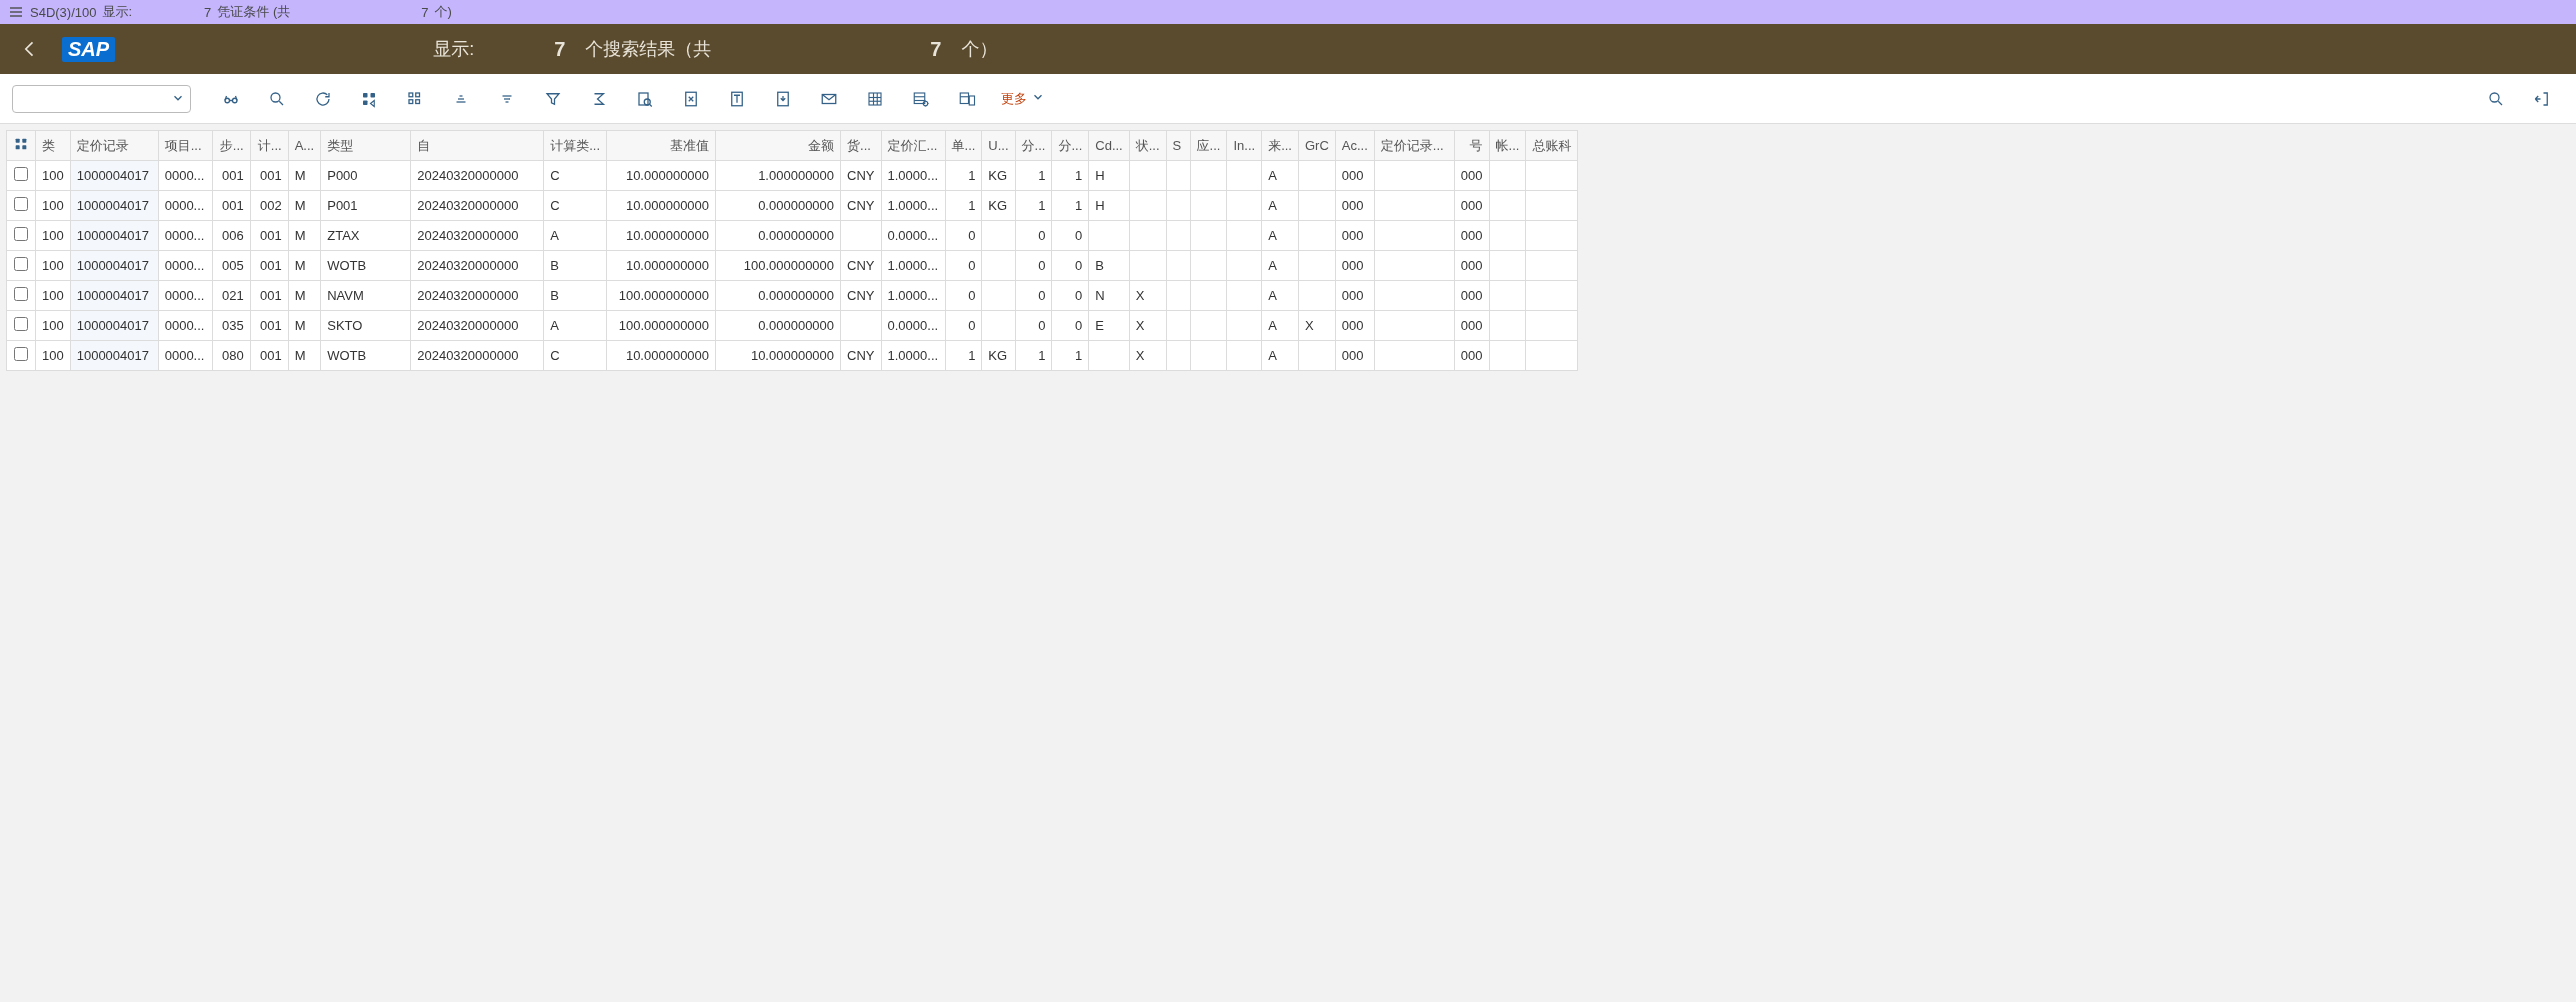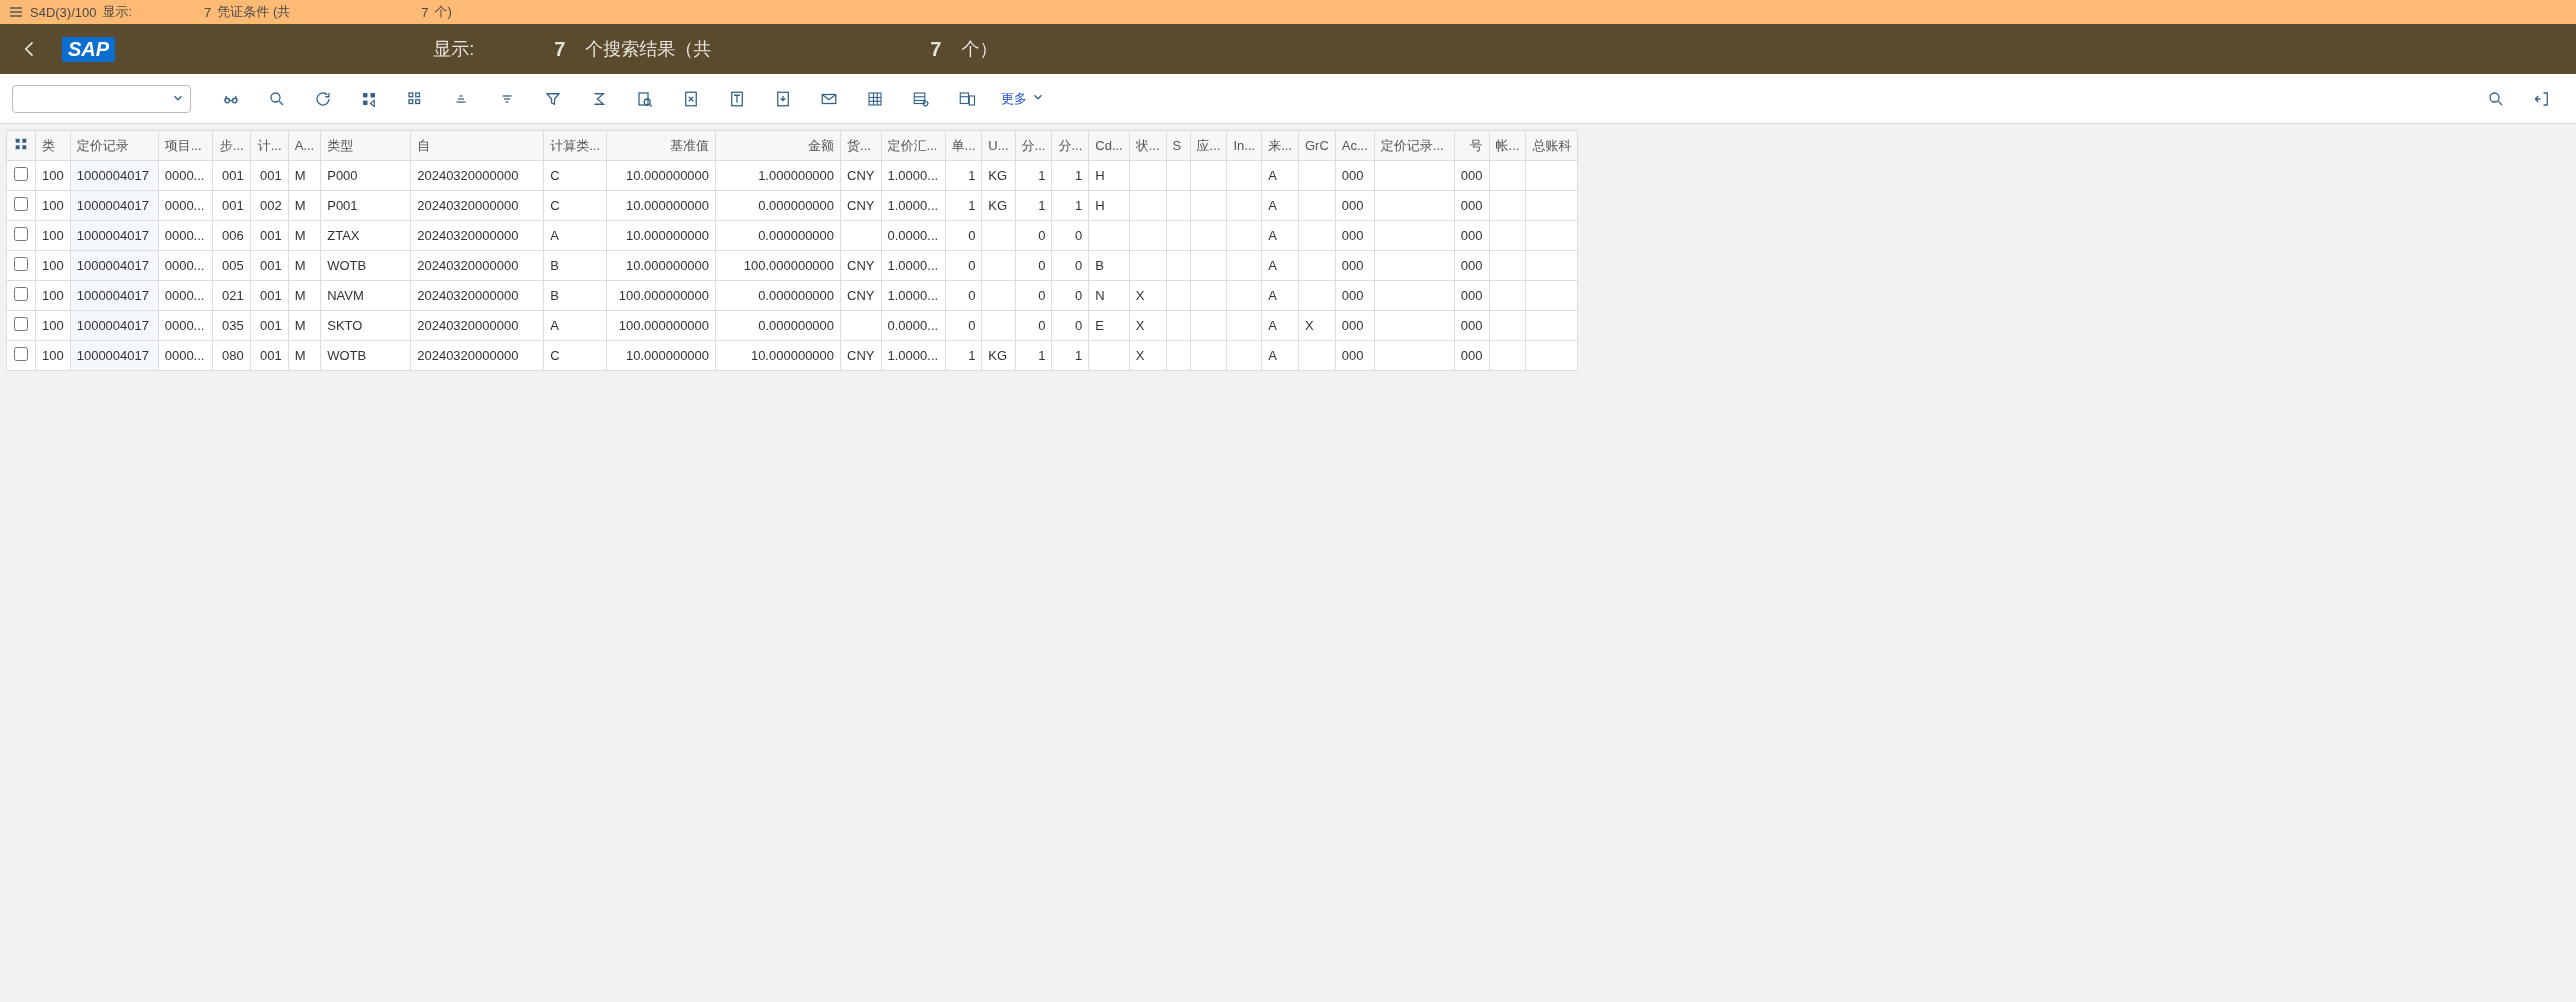--- a/index.html
+++ b/index.html
@@ -1,21 +1,21 @@
 <!DOCTYPE html>
 <html><head>
 <meta charset="utf-8">
 <style>
   * { box-sizing: border-box; margin: 0; padding: 0; }
   html, body { height: 100%; font-family: Arial, "Microsoft YaHei", sans-serif; font-size: 13px; color: #333; background: #f2f2f2; }
   .root { display: flex; flex-direction: column; height: 100%; width: 2576px; }
 
   
   .sysbar {
-    background: #fdba74;
+    background: #c4b5fd;
     height: 24px;
     display: flex;
     align-items: center;
     padding: 0 8px;
     color: #4a4a4a;
     font-size: 13px;
     gap: 6px;
   }
   .sysbar .spacer { flex: 1; }
   .sysbar .ico { width: 16px; height: 16px; display:inline-flex; align-items:center; justify-content:center; }
@@ -57,21 +57,21 @@
     padding: 0 24px 0 8px;
     background:#fff;
   }
   .toolbar .input-wrap .chev { position:absolute; right:6px; top:6px; color:#346187; pointer-events:none;}
   .tbtn {
     width: 44px; height: 36px;
     display:flex; align-items:center; justify-content:center;
     color: #346187; cursor:pointer; border-radius:4px;
   }
   .tbtn svg { width:18px; height:18px; }
-  .toolbar .more { display:flex; gap:4px; color:#1d4ed8; padding:0 10px; cursor:pointer;}
+  .toolbar .more { display:flex; gap:4px; color:#c2410c; padding:0 10px; cursor:pointer;}
   .toolbar .spacer { flex:1; }
 
   
   .tablewrap {
     background: #f2f2f2;
     flex:1;
     overflow:auto;
     padding: 6px;
   }
   table.grid {

